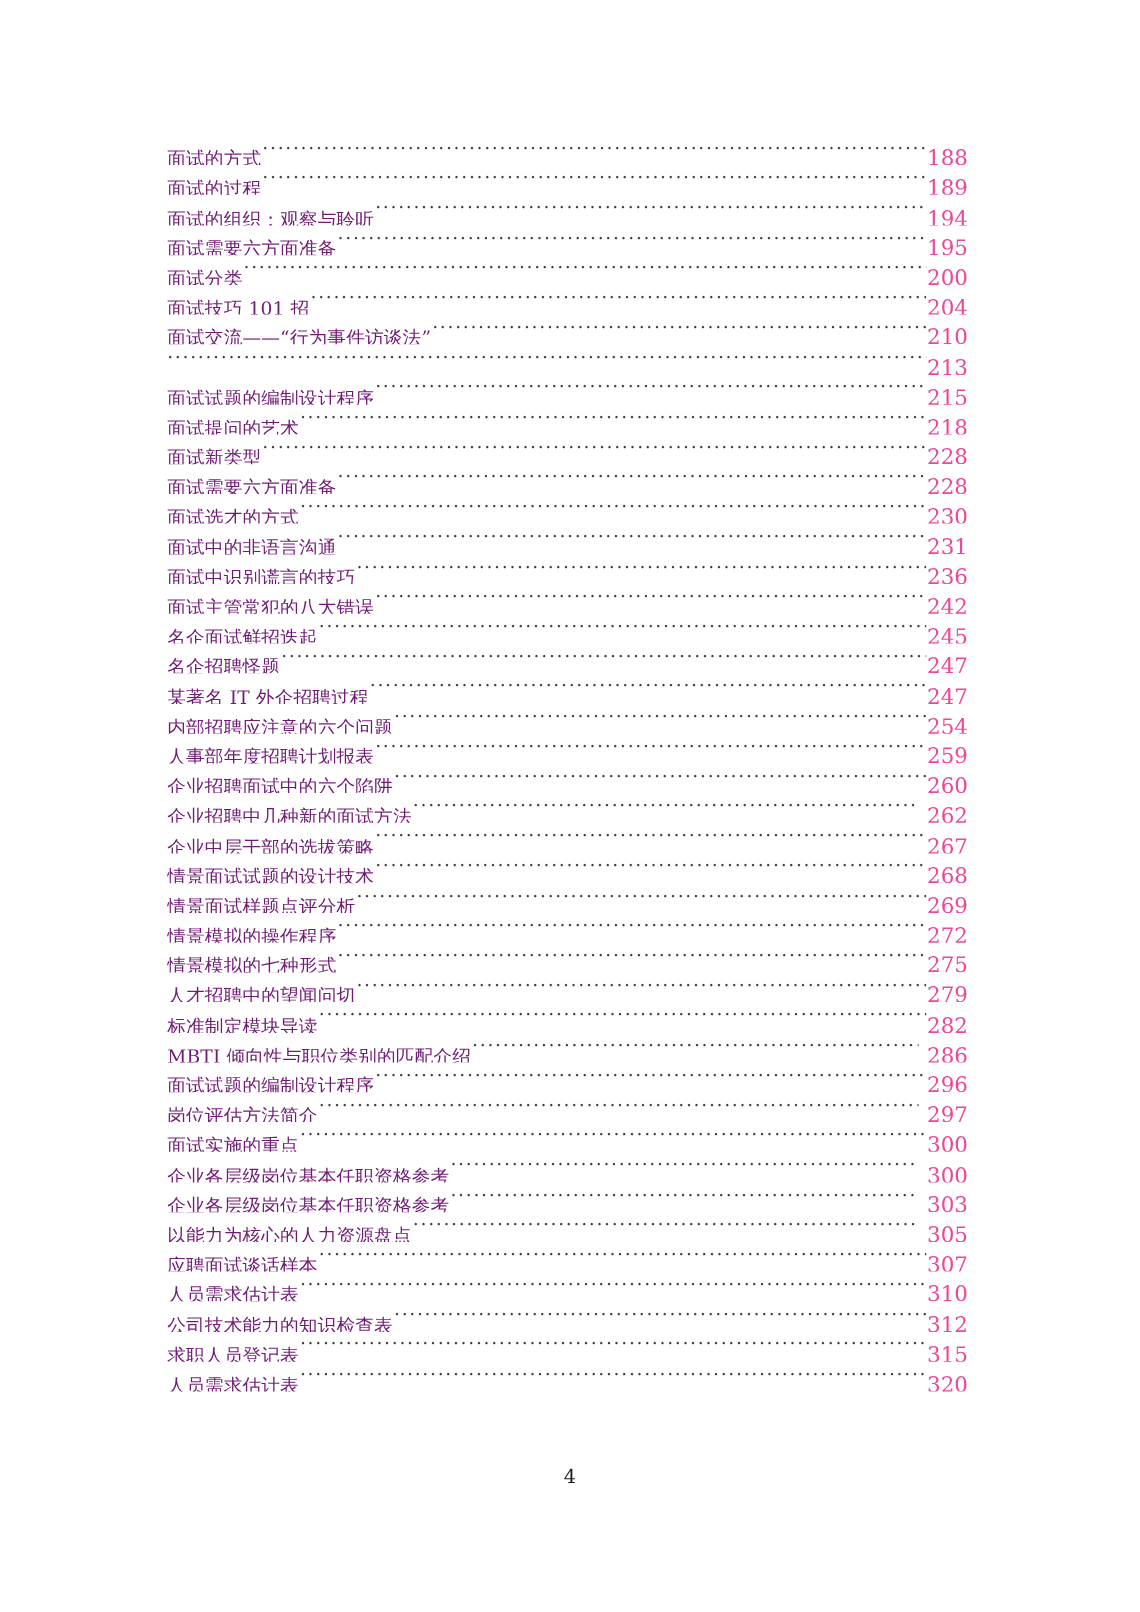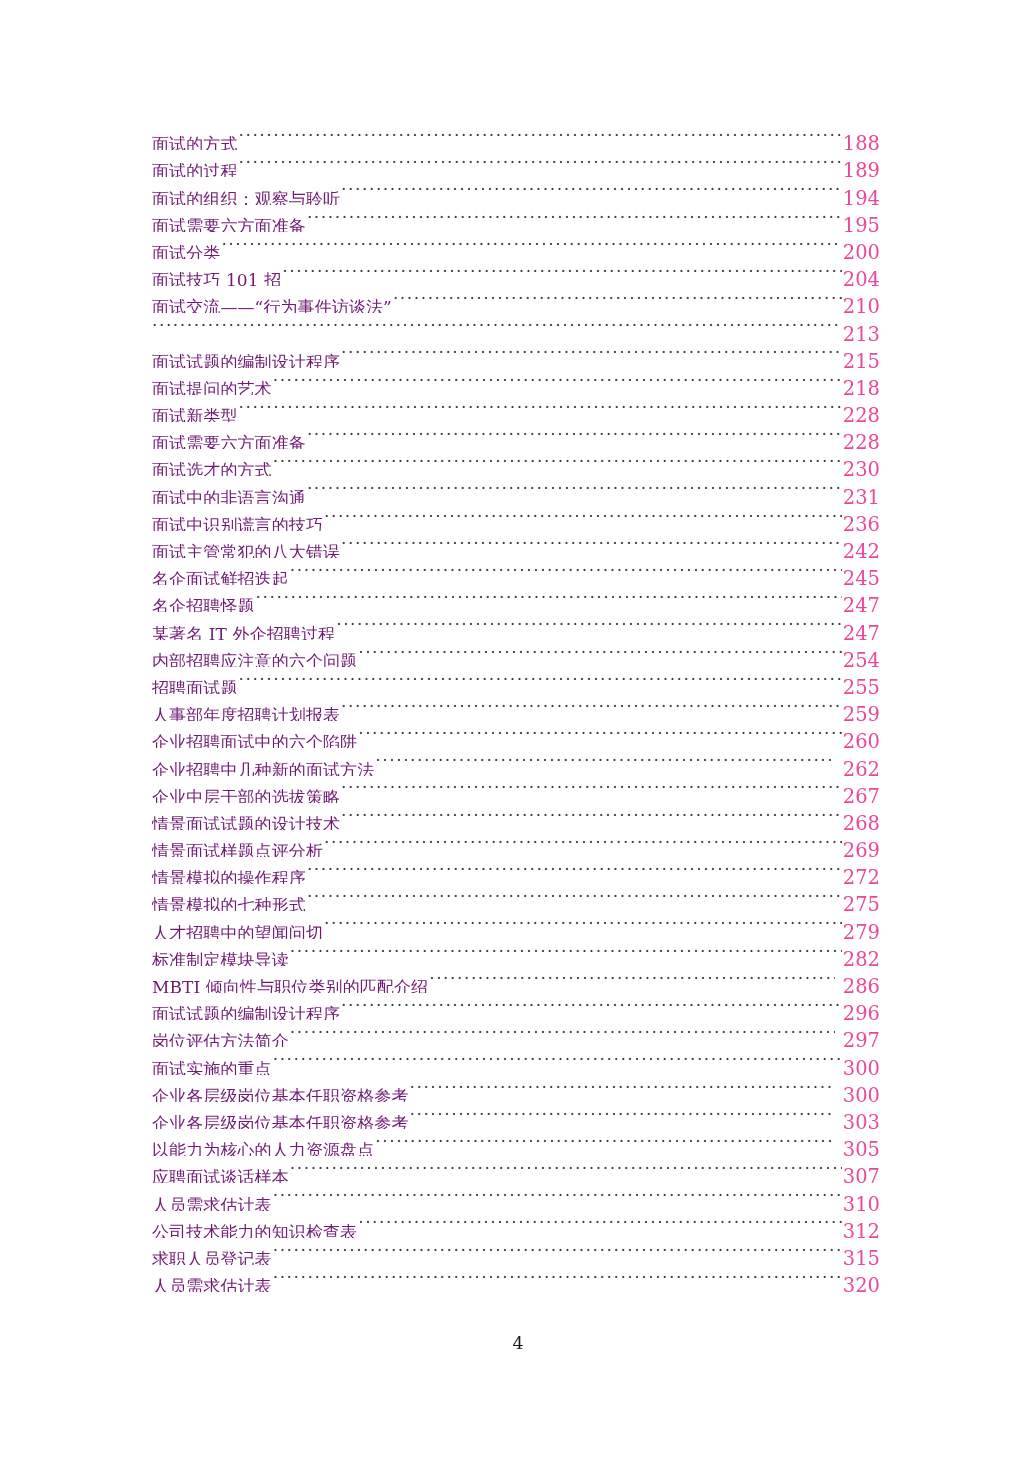--- a/index.html
+++ b/index.html
@@ -192,25 +192,20 @@
         <span class="toc-title">某著名 IT 外企招聘过程</span>
         <span class="toc-leader"></span>
         <span class="toc-page">247</span>
       </div>
       <div class="toc-entry">
         <span class="toc-title">内部招聘应注意的六个问题</span>
         <span class="toc-leader"></span>
         <span class="toc-page">254</span>
       </div>
       <div class="toc-entry">
-        <span class="toc-title">招聘面试题</span>
-        <span class="toc-leader"></span>
-        <span class="toc-page">255</span>
-      </div>
-      <div class="toc-entry">
         <span class="toc-title">人事部年度招聘计划报表</span>
         <span class="toc-leader"></span>
         <span class="toc-page">259</span>
       </div>
       <div class="toc-entry">
         <span class="toc-title">企业招聘面试中的六个陷阱</span>
         <span class="toc-leader"></span>
         <span class="toc-page">260</span>
       </div>
       <div class="toc-entry gap">

